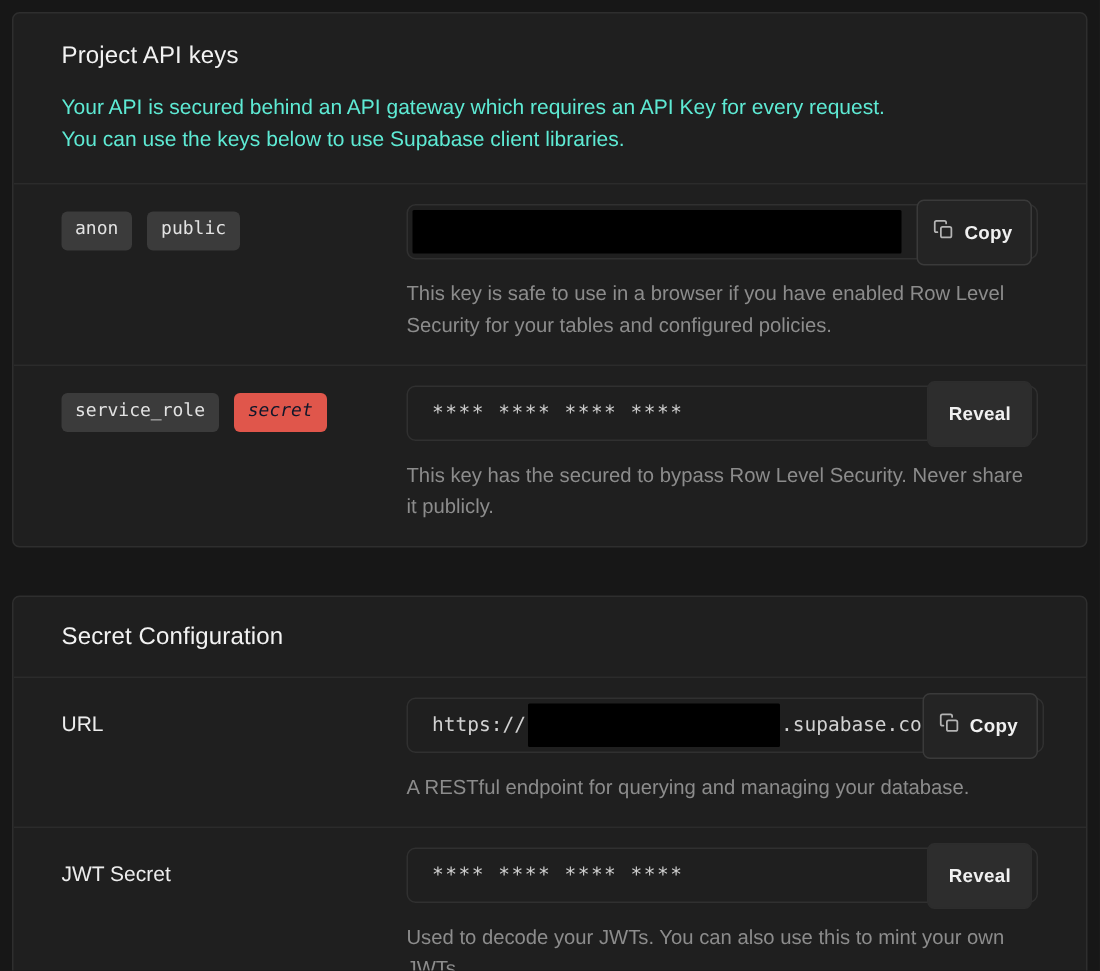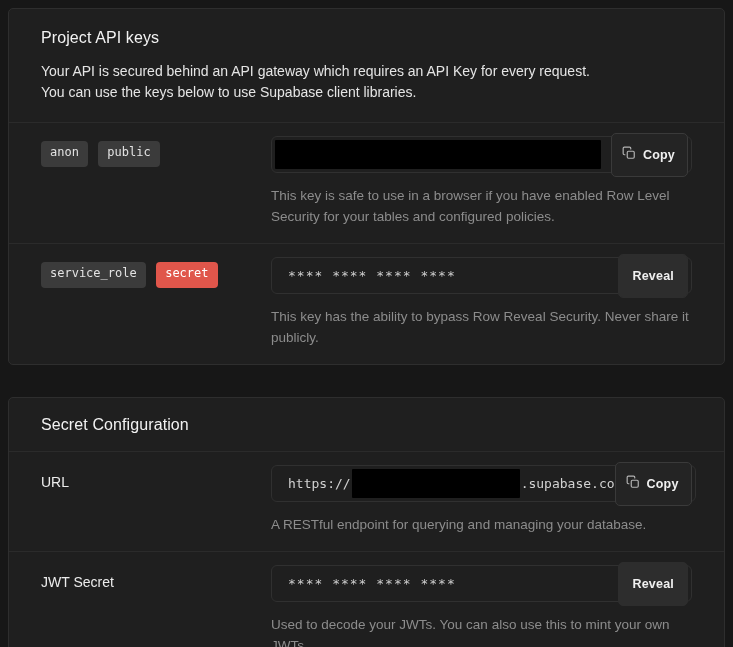--- a/index.html
+++ b/index.html
@@ -28,21 +28,21 @@
     margin: 0;
     font-size: 16px;
     font-weight: 500;
     color: #f2f2f2;
     letter-spacing: .1px;
   }
   .section-desc {
     margin: 14px 0 0;
     font-size: 14px;
     line-height: 21px;
-    color: #e5e5e5;
+    color: #5eead4;
   }
   .section-desc span { display: block; }
 
   
   .row {
     display: grid;
     grid-template-columns: 230px 1fr;
     padding: 13px 32px 16px;
     border-top: 1px solid #2b2b2b;
   }
@@ -58,21 +58,21 @@
   .badge {
     display: inline-block;
     font-family: "DejaVu Sans Mono", "Liberation Mono", monospace;
     font-size: 12px;
     line-height: 1;
     padding: 5px 9px 9px;
     border-radius: 4px;
     margin-right: 6px;
   }
   .badge.gray { background: #3b3b3b; color: #e3e3e3; }
-  .badge.red  { background: #e0564b; color: #ffffff; }
+  .badge.red  { background: #e0564b; color: #0f172a; font-style: italic; }
 
   
   .field {
     height: 37px;
     border: 1px solid #303030;
     border-radius: 6px;
     background: #1f1f1f;
     display: flex;
     align-items: center;
     padding: 3px;
@@ -175,21 +175,21 @@
       <span class="badge gray">service_role</span>
       <span class="badge red">secret</span>
     </div>
     <div class="row-right">
       <div class="field">
         <span class="mono masked pad-left">**** **** **** ****</span>
         <button class="btn btn-reveal">
           <span>Reveal</span>
         </button>
       </div>
-      <p class="helper">This key has the ability to bypass Row Reveal Security. Never share it publicly.</p>
+      <p class="helper">This key has the secured to bypass Row Level Security. Never share it publicly.</p>
     </div>
   </div>
 </section>
 
 <section class="card">
   <div class="card-header compact">
     <h2 class="section-title">Secret Configuration</h2>
   </div>
 
   <div class="row">

